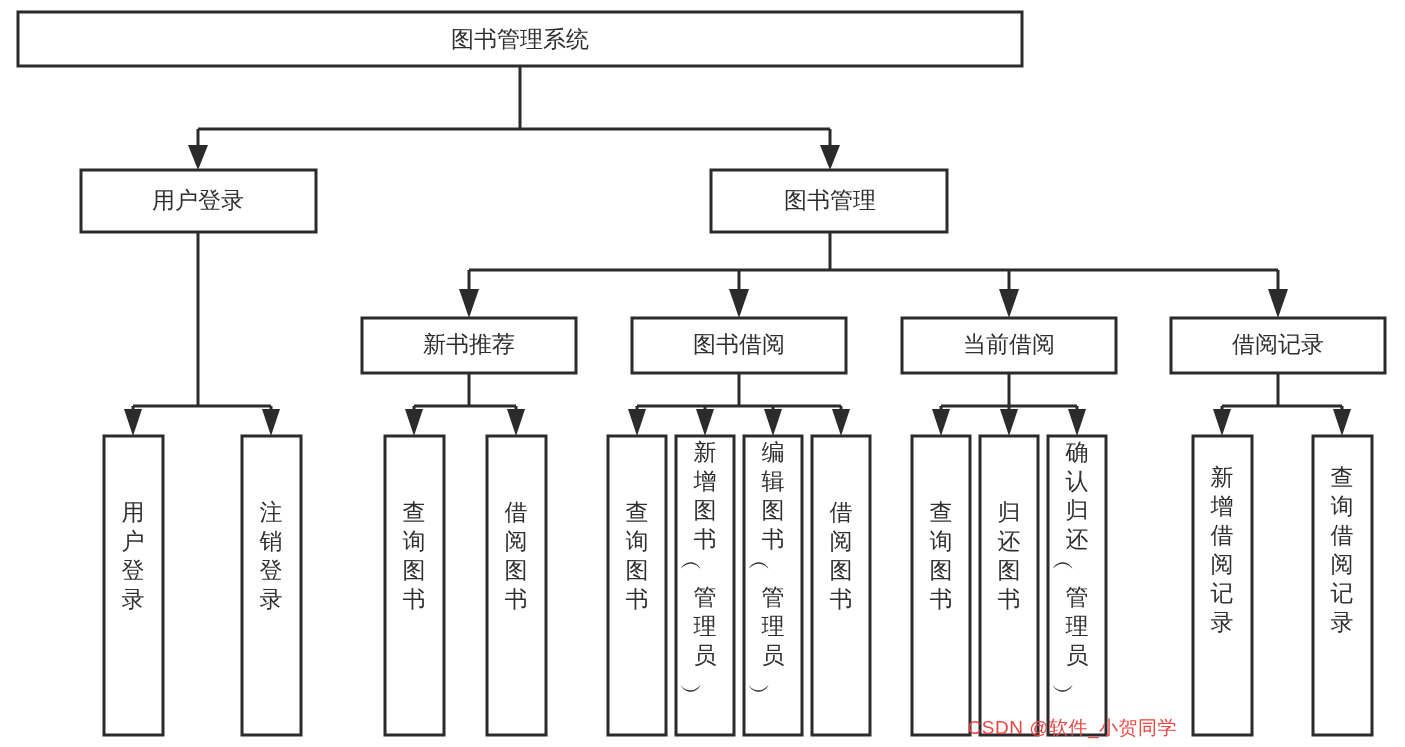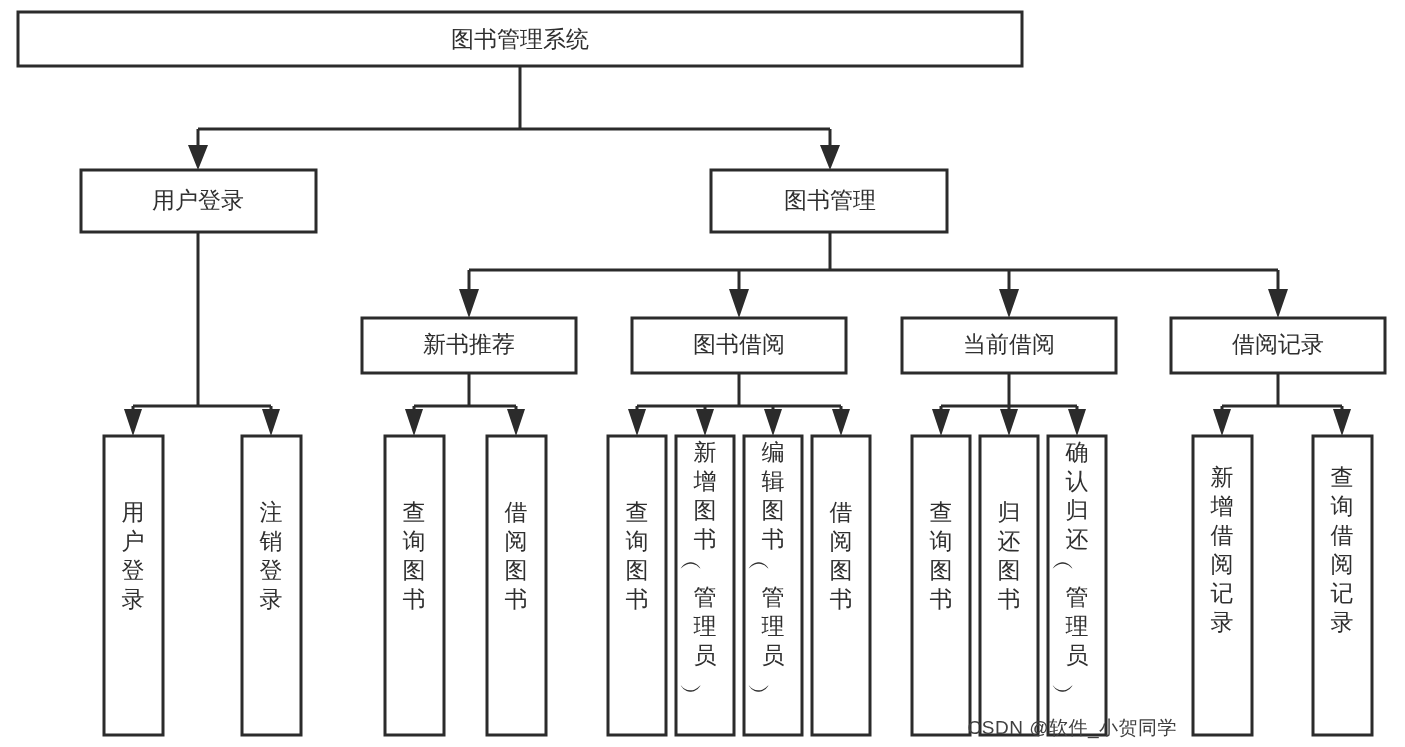--- a/index.html
+++ b/index.html
@@ -51,21 +51,21 @@
     font-size: 23px;
     fill: #2f2f2f;
     text-anchor: middle;
   }
   .watermark {
     position: absolute;
     right: 12px;
     bottom: 6px;
     font-family: "Liberation Sans", "DejaVu Sans", sans-serif;
     font-size: 19px;
-    color: #404040;
+    color: #ef4444;
     white-space: nowrap;
     letter-spacing: 0.5px;
   }
 </style>
 </head>
 <body>
 
 <div id="diagram-root">
 
   <svg class="diagram" viewBox="0 0 1405 747">

